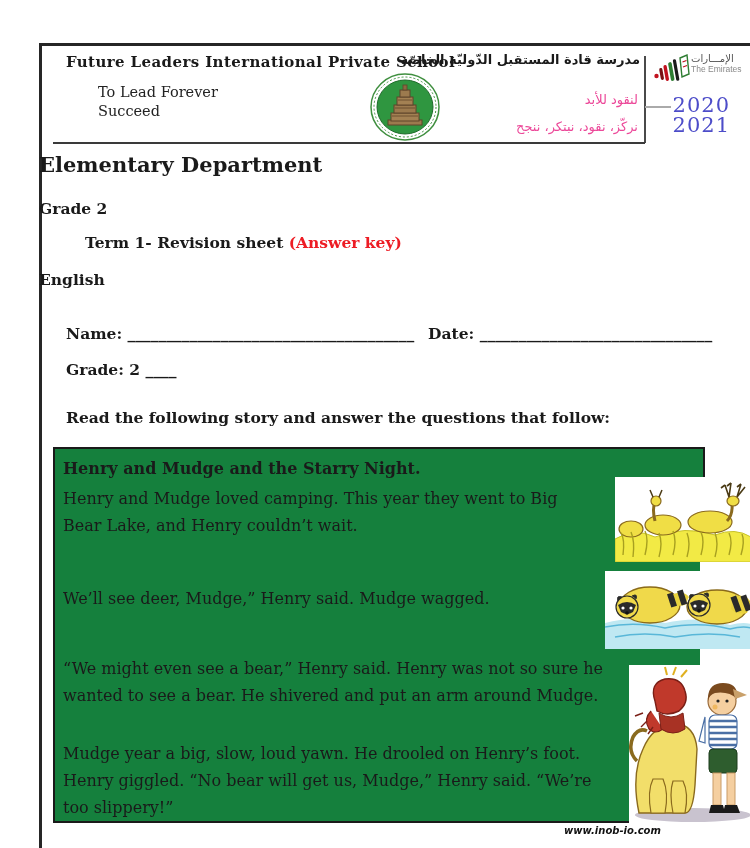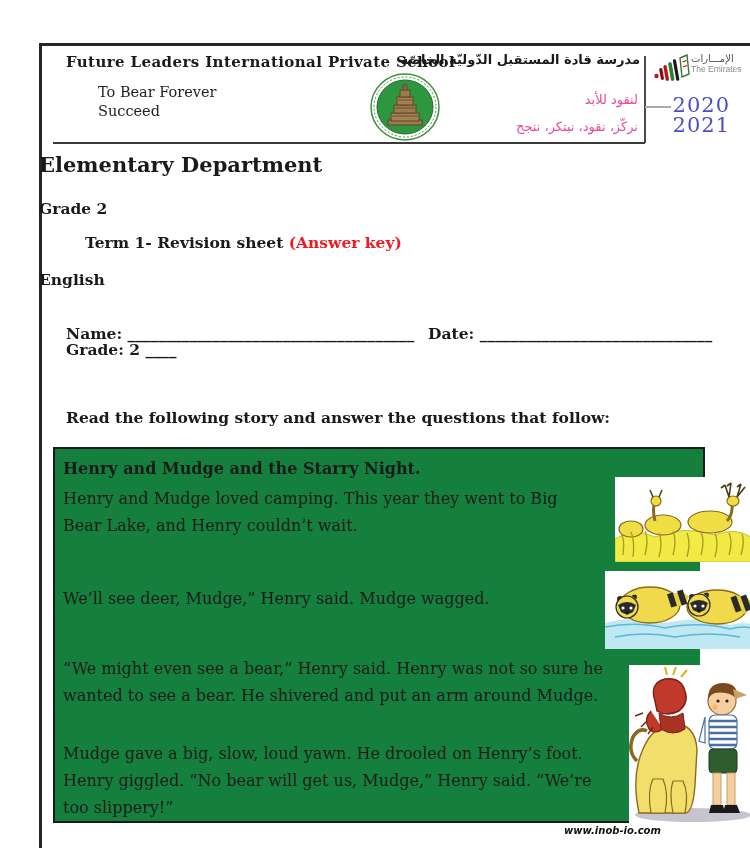--- a/index.html
+++ b/index.html
@@ -36,21 +36,21 @@
   .dept    { top:152px; font-size:21px; }
   .grade2  { top:199px; font-size:15.5px; }
   .term    { top:233px; font-size:15.5px;padding-left:46px; }
   .english { top:270px; font-size:15.5px; }
   .red { color:#ed1c24; }
 
   
   .fieldline { font-size:15.5px; font-weight:bold; white-space:nowrap; }
   .name-block  { left:58px;  top:324px; }
   .date-block  { left:420px; top:324px; }
-  .grade-block { left:58px;  top:340px; }
+  .grade-block { left:58px;  top:360px; }
   .instruction { left:58px;  top:408px; font-size:15.5px; font-weight:bold; white-space:nowrap; }
 
   
   .story-box { left:45px; top:447px; width:652px; height:376px; border:2px solid #1a1a1a; background:#15803d; }
   .story-el { position:absolute; left:8px; font-size:16px; line-height:27px; }
   .story-title { top:6px; font-weight:bold; white-space:nowrap; }
   .story-line { display:block; white-space:nowrap; }
   .p1 { top:36px; }  .p2 { top:136px; }  .p3 { top:171px; }  .p4 { top:206px; }  .p5 { top:291px; }
 
   .border-cover { left:692px; top:487px; width:9px; height:333px; background:#ffffff; }
@@ -70,21 +70,21 @@
 <body>
 
 <div class="stage">
 
   <div class="abs page-border"></div>
 
   <div class="abs school-name-en">Future Leaders International Private School</div>
   <div class="abs school-name-ar">مدرسة قادة المستقبل الدّوليّة الخاصّة</div>
 
   <div class="abs motto-en">
-    <span class="story-line">To Bear Forever</span>
+    <span class="story-line">To Lead Forever</span>
     <span class="story-line">Succeed</span>
   </div>
 
   <svg class="abs logo-school" viewBox="0 0 70 70">
     <ellipse cx="35" cy="35" rx="34" ry="33" fill="#ffffff" stroke="#3f8f3f" stroke-width="1.5"></ellipse>
     <ellipse cx="35" cy="35" rx="28" ry="27" fill="#2f9640" stroke="#1e6b2a" stroke-width="1"></ellipse>
     <ellipse cx="35" cy="35" rx="31" ry="30" fill="none" stroke="#3f8f3f" stroke-width="1" stroke-dasharray="2 2"></ellipse>
     <rect x="18" y="48" width="34" height="5" fill="#9c7a4e" stroke="#5f452a" stroke-width="1"></rect>
     <rect x="21" y="41" width="28" height="8" fill="#a38153" stroke="#5f452a" stroke-width="1"></rect>
     <rect x="24" y="33" width="22" height="8" fill="#9c7a4e" stroke="#5f452a" stroke-width="1"></rect>
@@ -141,21 +141,21 @@
       <span class="story-line">Bear Lake, and Henry couldn’t wait.</span>
     </div>
     <div class="story-el p2">
       <span class="story-line">We’ll see deer, Mudge,” Henry said. Mudge wagged.</span>
     </div>
     <div class="story-el p4">
       <span class="story-line">“We might even see a bear,” Henry said. Henry was not so sure he</span>
       <span class="story-line">wanted to see a bear. He shivered and put an arm around Mudge.</span>
     </div>
     <div class="story-el p5">
-      <span class="story-line">Mudge gave a big, slow, loud yawn. He drooled on Henry’s foot.</span>
+      <span class="story-line">Mudge year a big, slow, loud yawn. He drooled on Henry’s foot.</span>
       <span class="story-line">Henry giggled. “No bear will get us, Mudge,” Henry said. “We’re</span>
       <span class="story-line">too slippery!”</span>
     </div>
   </div>
 
   <div class="abs border-cover"></div>
 
   <svg class="abs illus illus-deer" viewBox="0 0 136 85">
     <rect x="0" y="0" width="136" height="85" fill="#ffffff"></rect>
     <path d="M0 62 Q20 50 40 60 Q70 48 100 58 Q120 50 136 60 L136 85 L0 85 Z" fill="#f2ea45" stroke="#c8c22a" stroke-width="1"></path>

